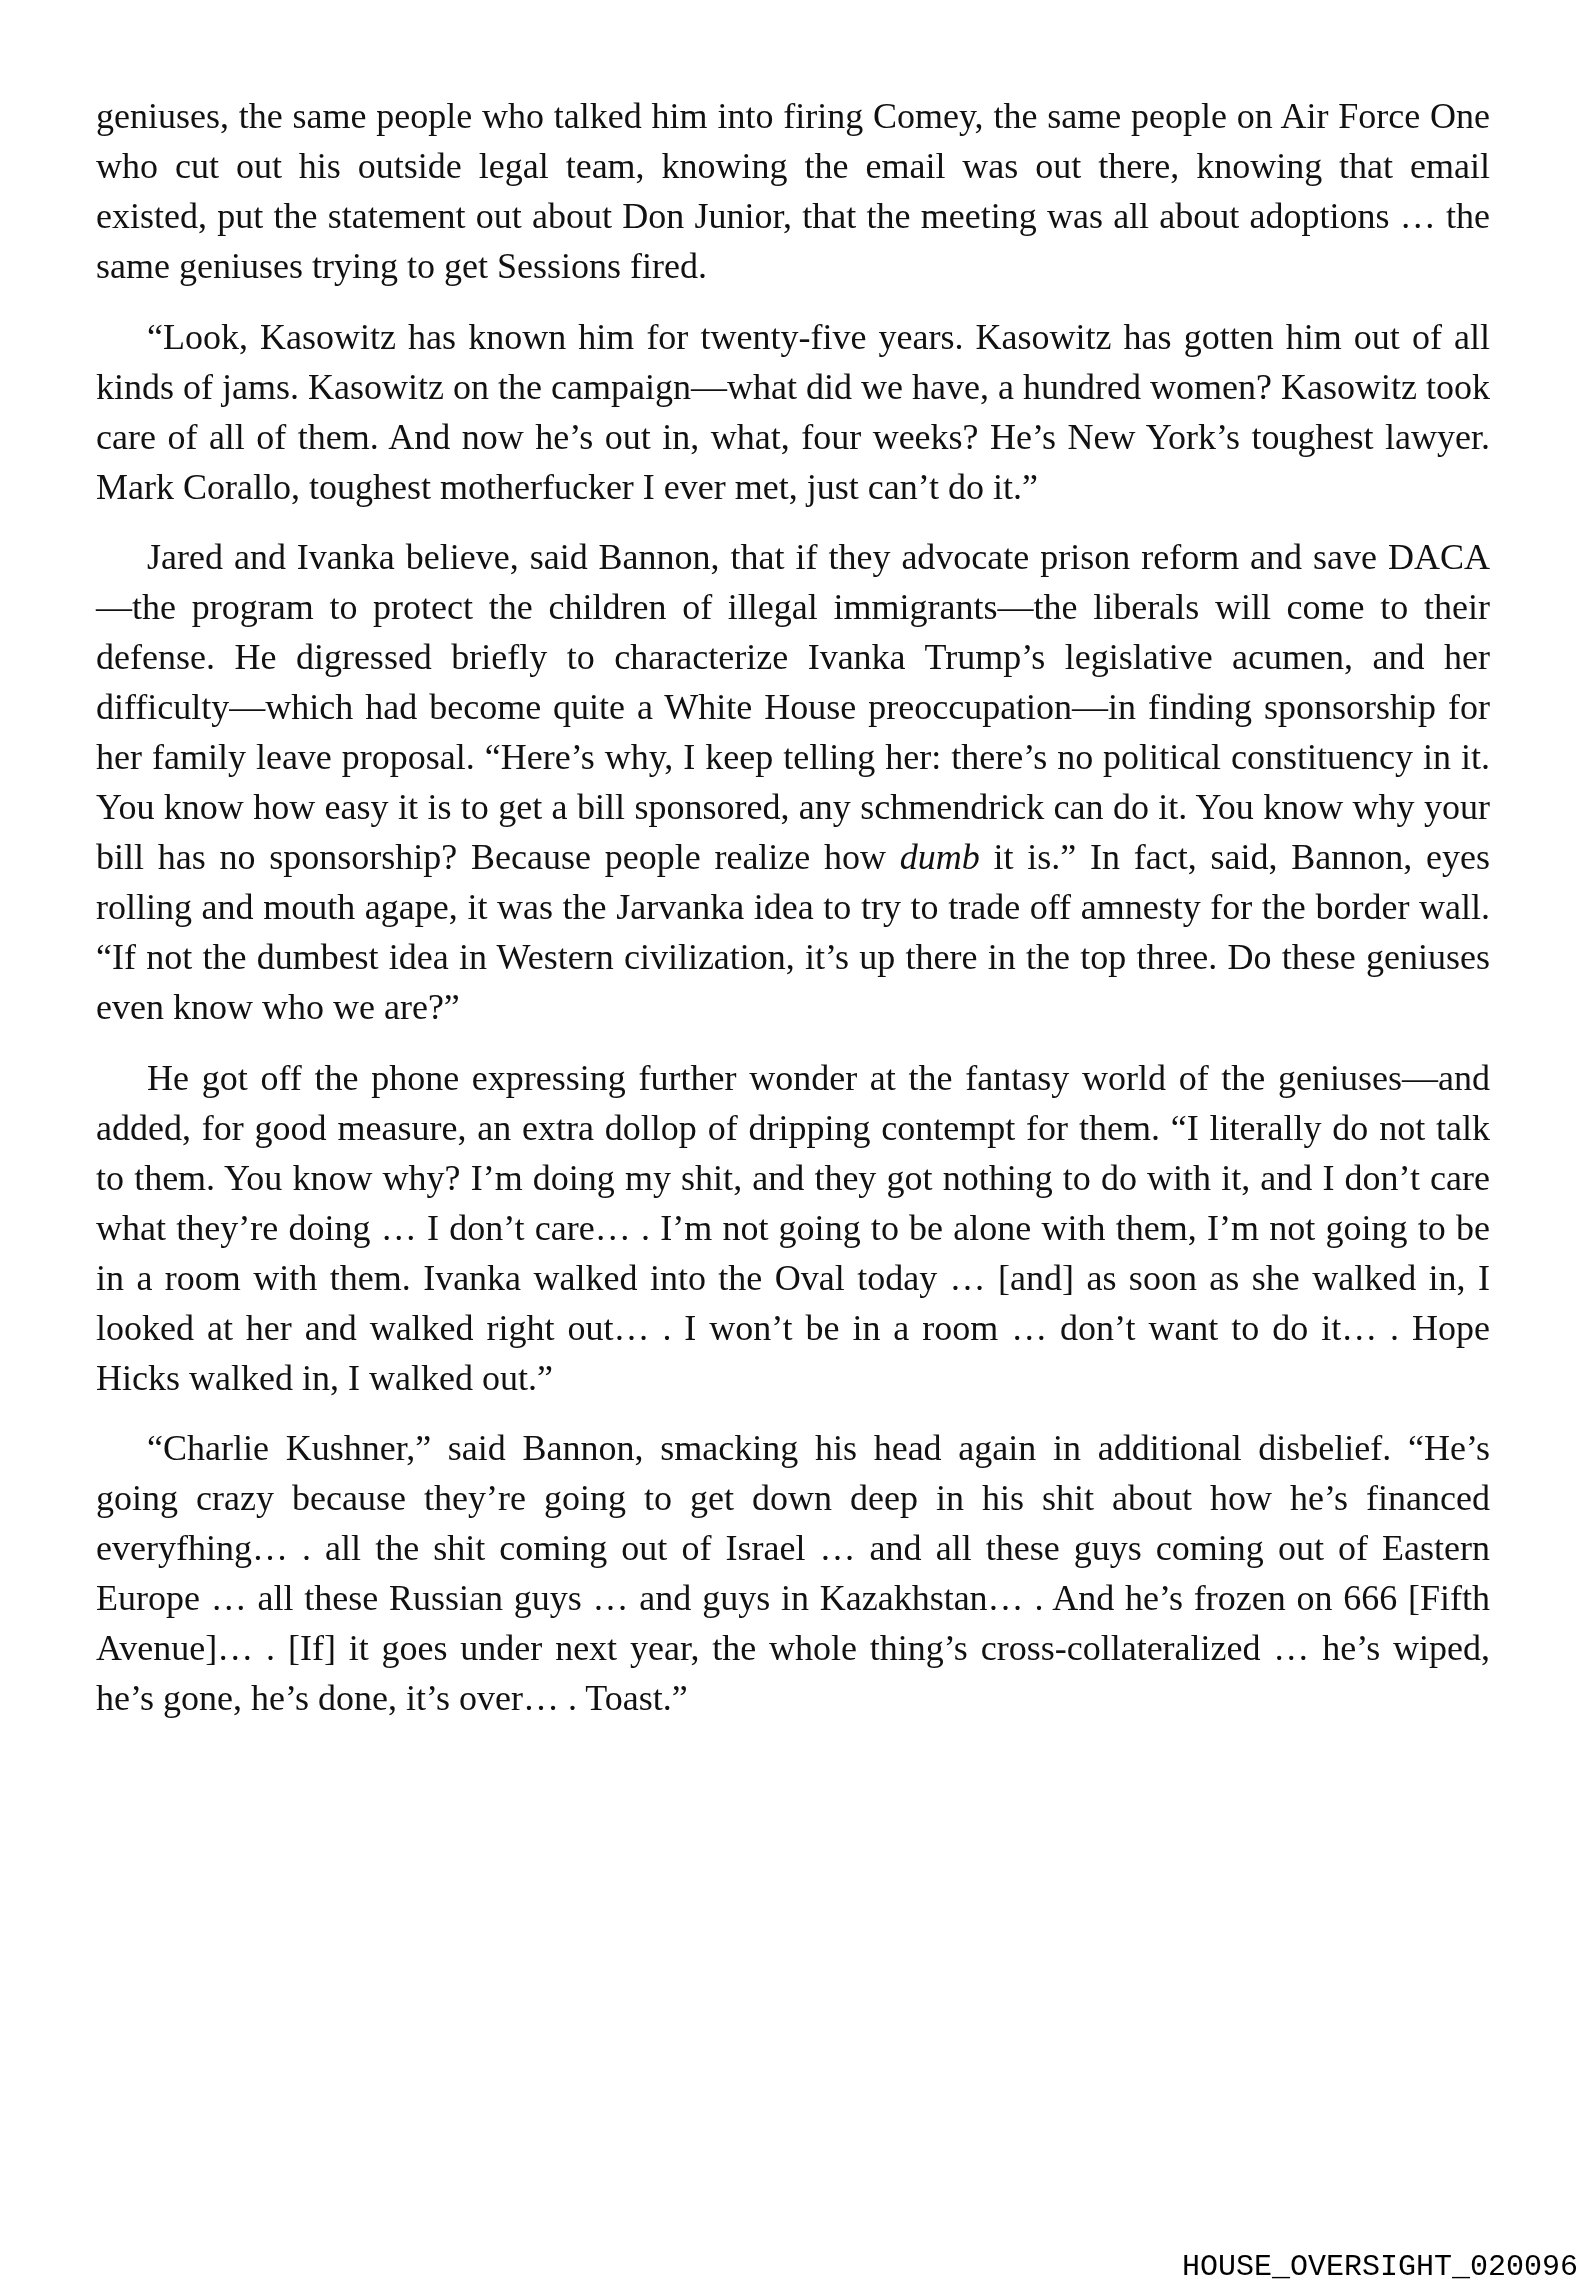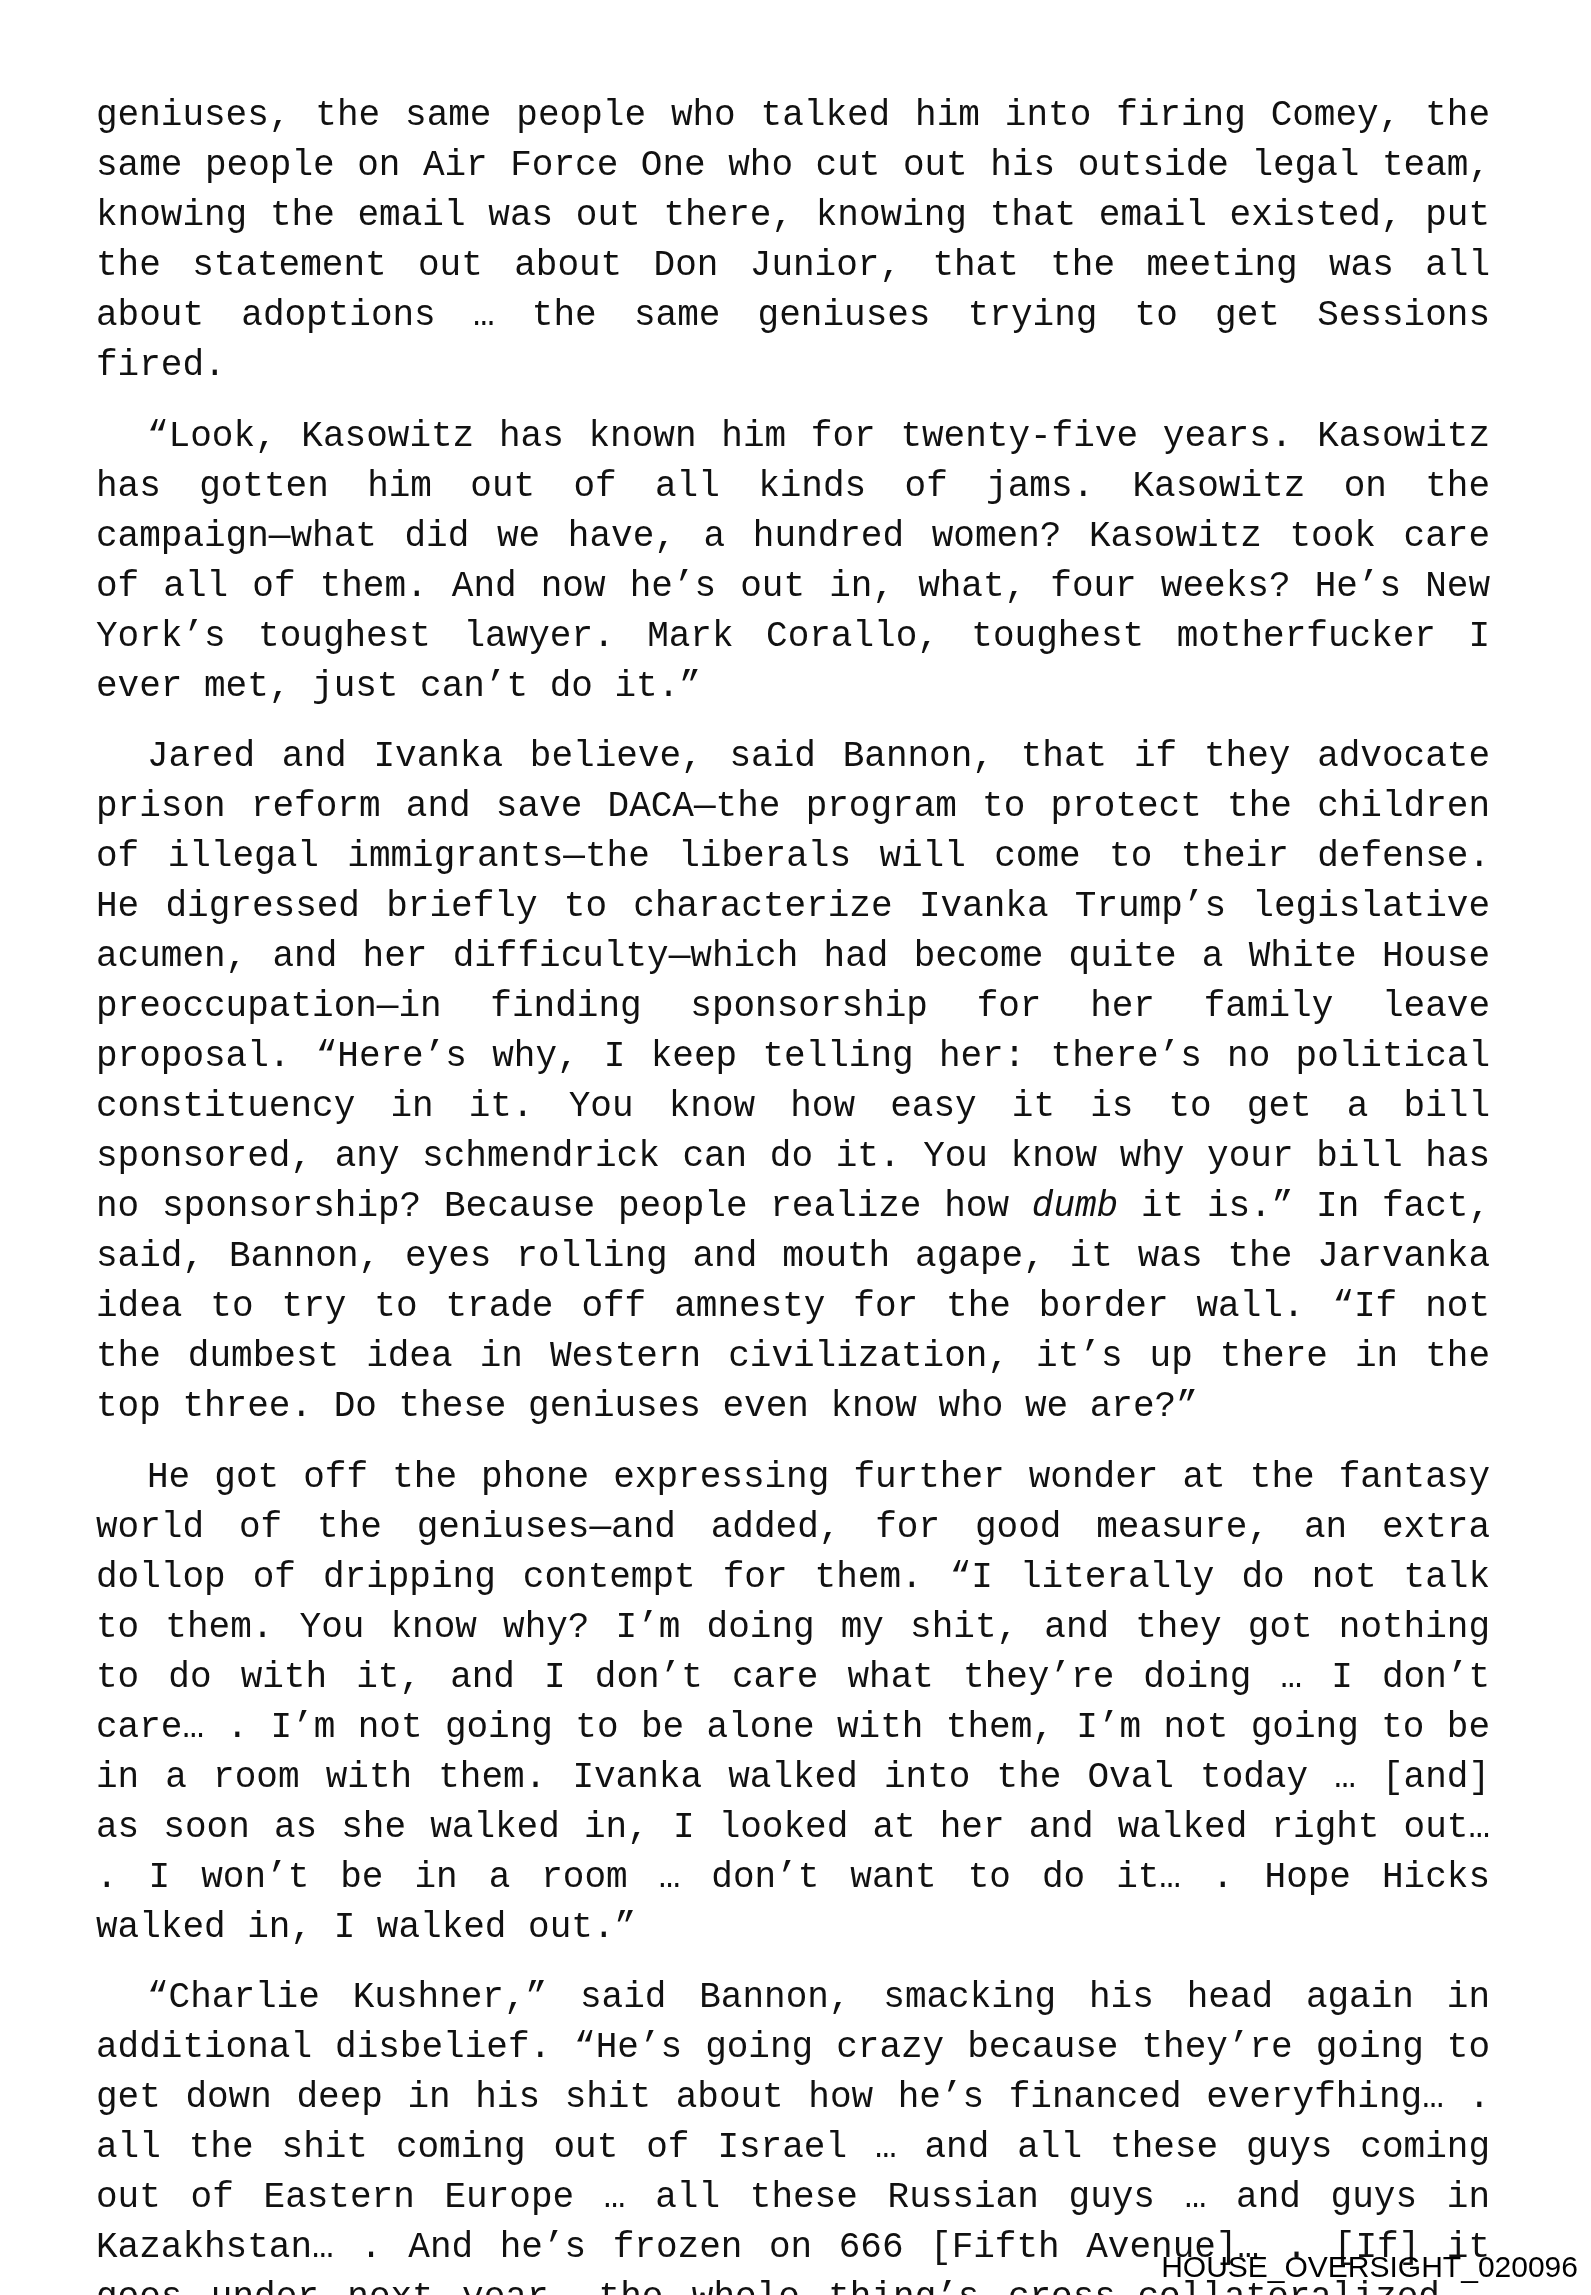--- a/index.html
+++ b/index.html
@@ -20,33 +20,32 @@
       top: 91px;
       width: 1394px;
       font-family: "Liberation Serif", "DejaVu Serif", serif;
       font-size: 36px;
       line-height: 50px;
       text-align: justify;
     }
     .para {
       margin: 0 0 20.5px 0;
       text-indent: 0;
-      font-family: Liberation Mono, monospace;
     }
     .para.indent {
       text-indent: 51px;
     }
     .em {
       font-style: italic;
     }
     .footer-id {
       position: absolute;
       right: 14px;
       top: 2249px;
-      font-family: Liberation Sans, sans-serif;
+      font-family: Liberation Mono, monospace;
       font-size: 30px;
       line-height: 36px;
       color: #000000;
       letter-spacing: 0px;
     }
   </style>
 </head>
 <body>
 
 <div class="page-body">

